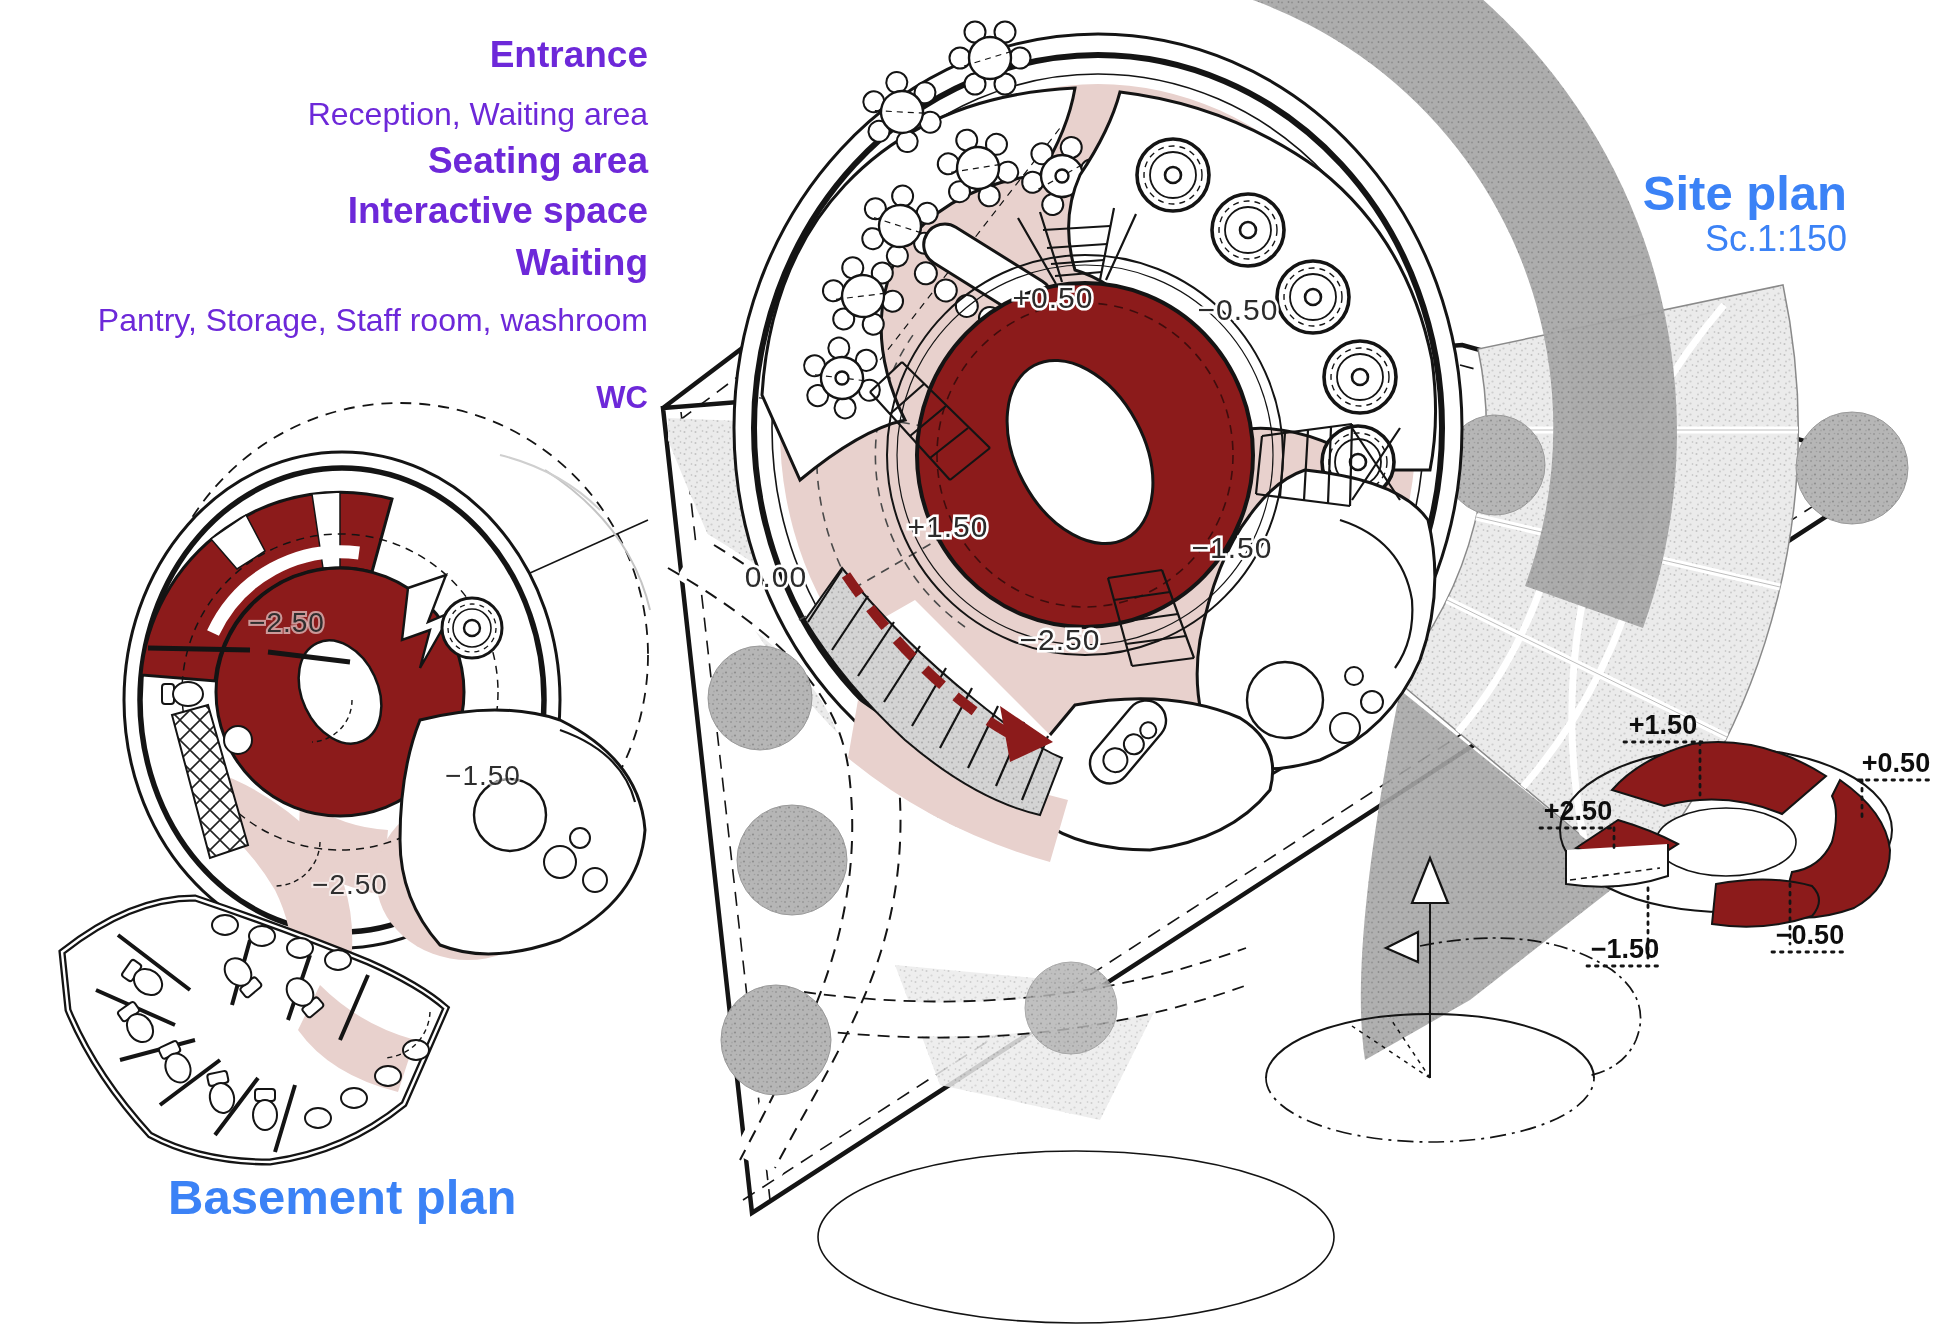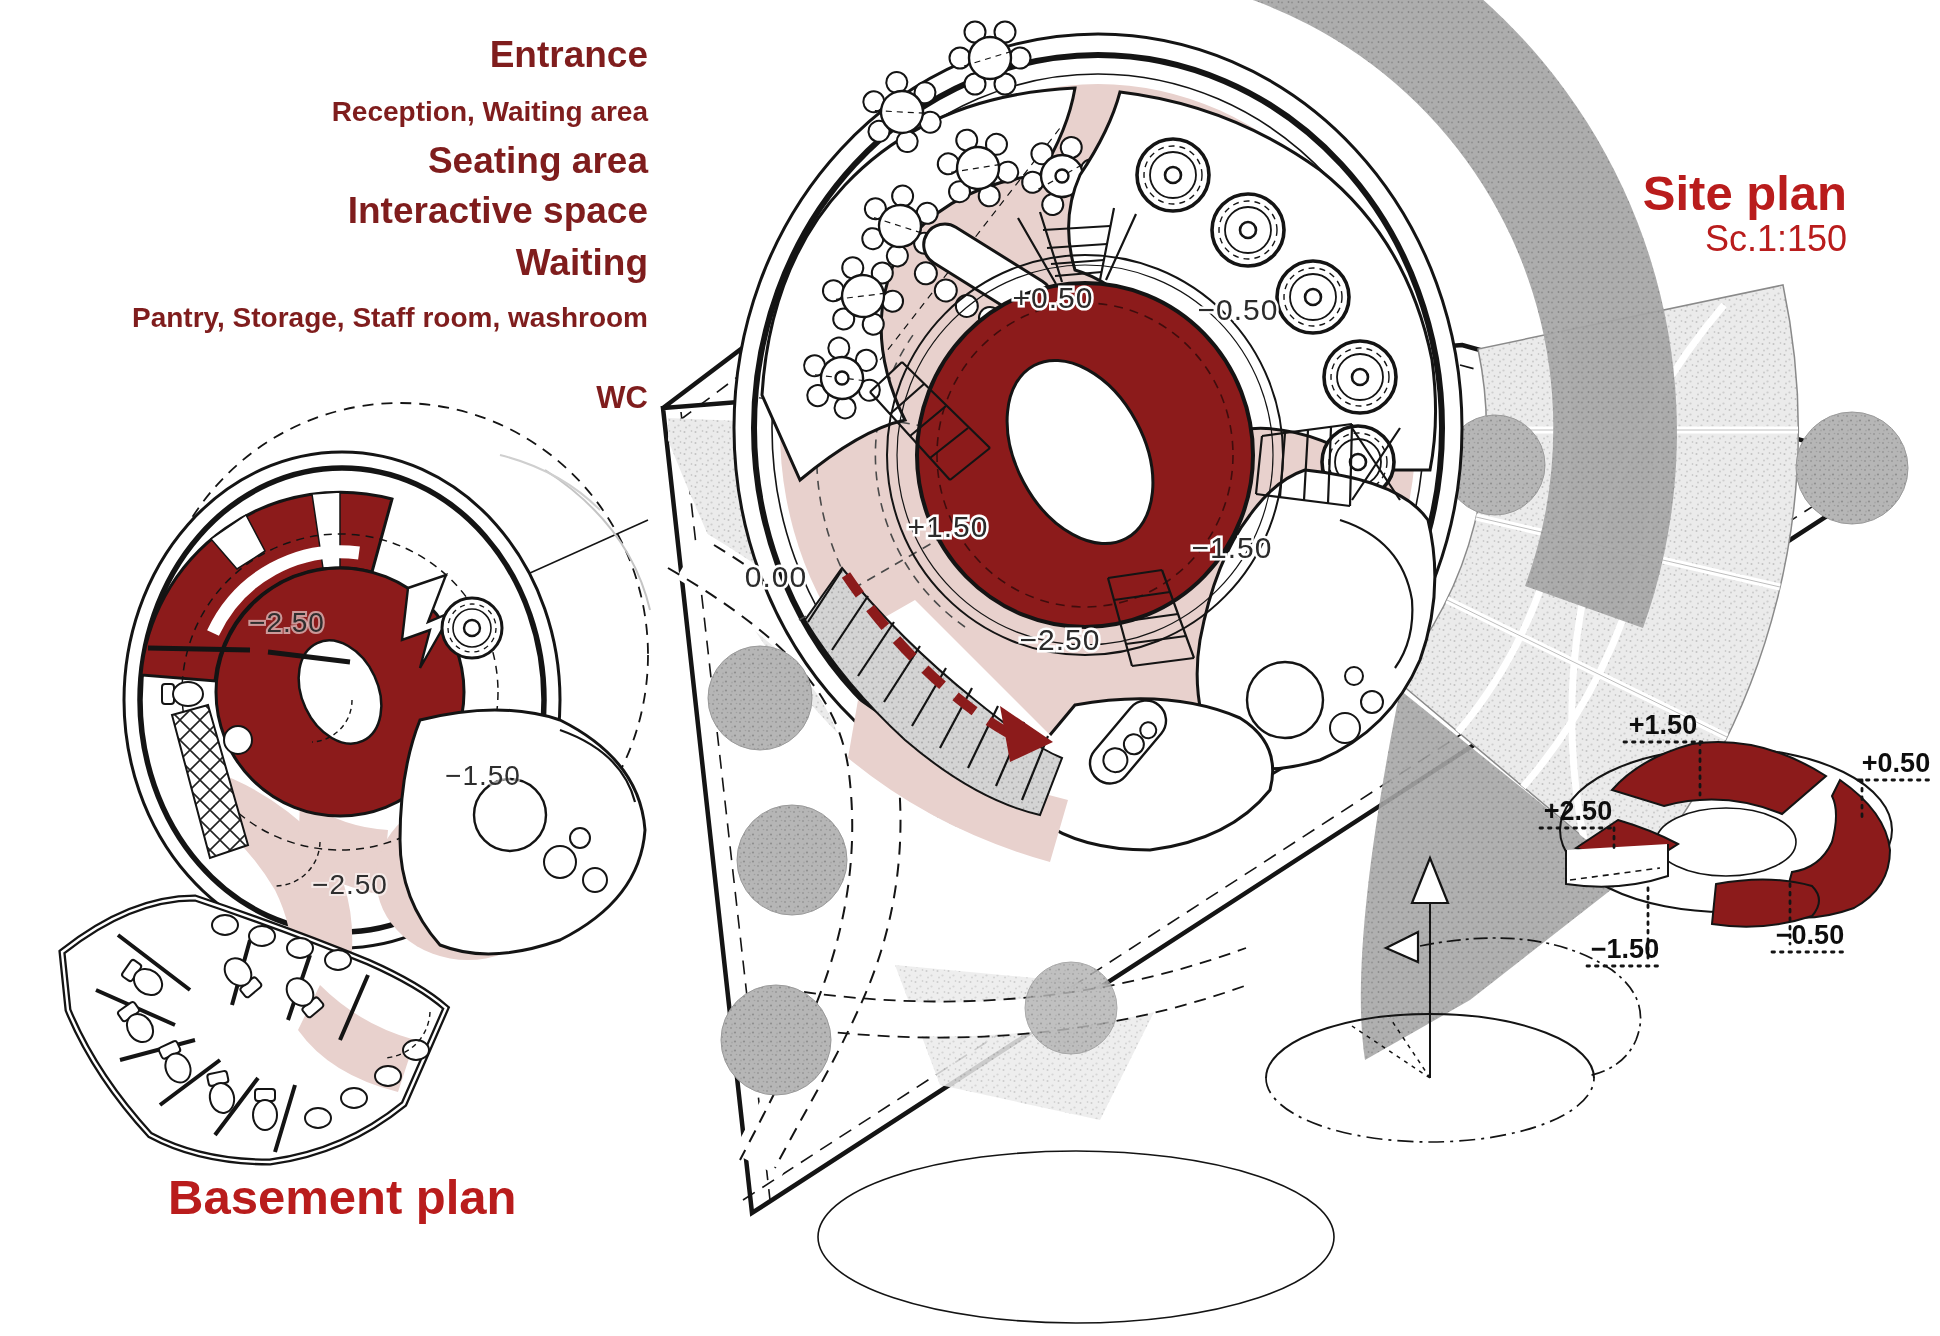--- a/index.html
+++ b/index.html
@@ -1,28 +1,28 @@
 <!DOCTYPE html>
 <html><head>
 <meta charset="utf-8">
 <style>
   html,body{margin:0;padding:0;background:#fff;width:1940px;height:1336px;overflow:hidden;}
   .canvas{position:relative;width:1940px;height:1336px;background:#ffffff;font-family:"Liberation Sans",sans-serif;}
   svg{position:absolute;left:0;top:0;}
   
   .legend{position:absolute;left:0;top:0;width:650px;height:400px;z-index:5;}
-  .legend .li{position:absolute;right:2px;white-space:nowrap;color:#7f1d1d;}
+  .legend .li{position:absolute;right:2px;white-space:nowrap;color:#6d28d9;}
   .l-bold{font-weight:bold;font-size:37px;letter-spacing:0;}
-  .l-reg{font-weight:bold;font-size:28px;}
+  .l-reg{font-weight:normal;font-size:32px;}
   .c-red{color:#8C1B1B;}
   .li.p0{top:34px;}  .li.p1{top:96px;}  .li.p2{top:140px;}
   .li.p3{top:190px;} .li.p4{top:242px;} .li.p5{top:302px;}
   .li.p6{top:348px;font-size:31px;margin-top:32px;}
   
-  .title-block{position:absolute;z-index:5;color:#b91c1c;}
+  .title-block{position:absolute;z-index:5;color:#3b82f6;}
   .tb-right{text-align:right;}
   .tb-main{font-weight:bold;font-size:49px;line-height:1.04;}
   .tb-scale{font-weight:normal;font-size:36px;line-height:1.1;}
   #siteTitle{right:93px;top:168px;}
   #basementTitle{left:168px;top:1172px;}
   
   text.plbl{font-family:"Liberation Sans",sans-serif;font-size:30px;fill:#2b2b2b;paint-order:stroke;stroke:#ffffff;stroke-width:5px;letter-spacing:1px;}
   text.plbl-s{font-family:"Liberation Sans",sans-serif;font-size:28px;fill:#2e2e2e;paint-order:stroke;stroke:rgba(255,255,255,.55);stroke-width:4px;letter-spacing:1px;}
   text.axlbl{font-family:"Liberation Sans",sans-serif;font-size:27px;font-weight:bold;fill:#0e0e0e;}
 </style>

